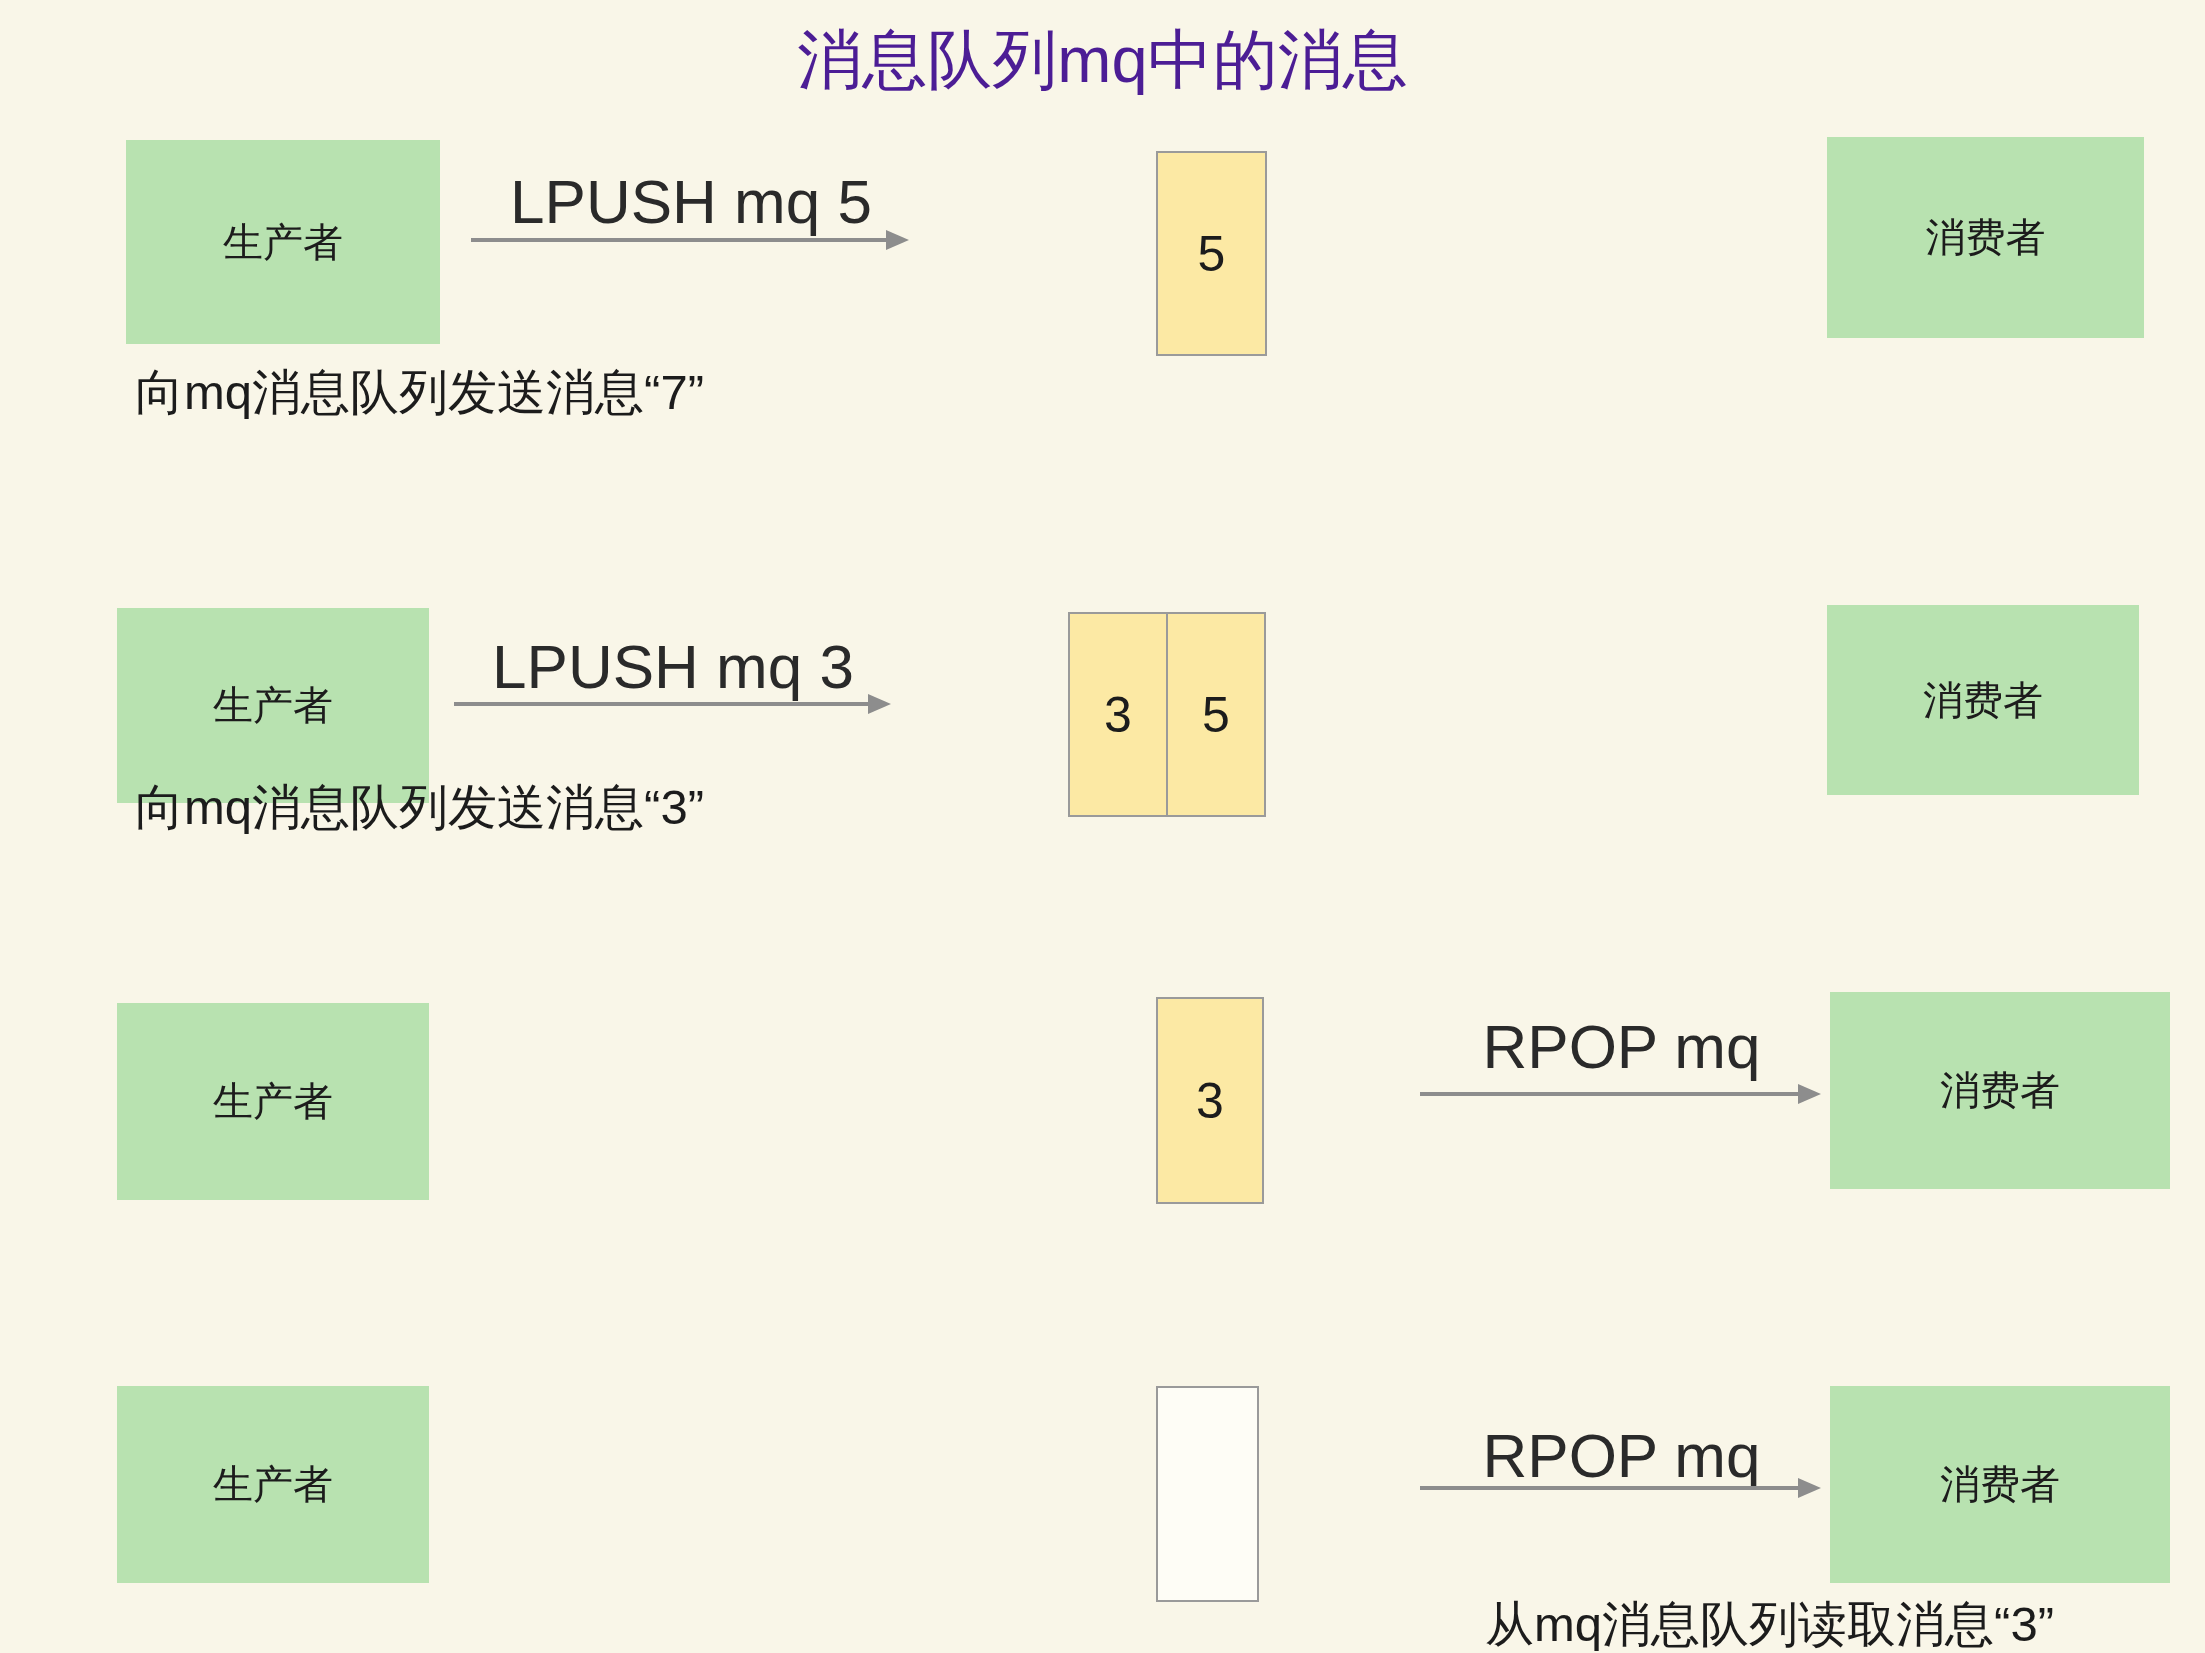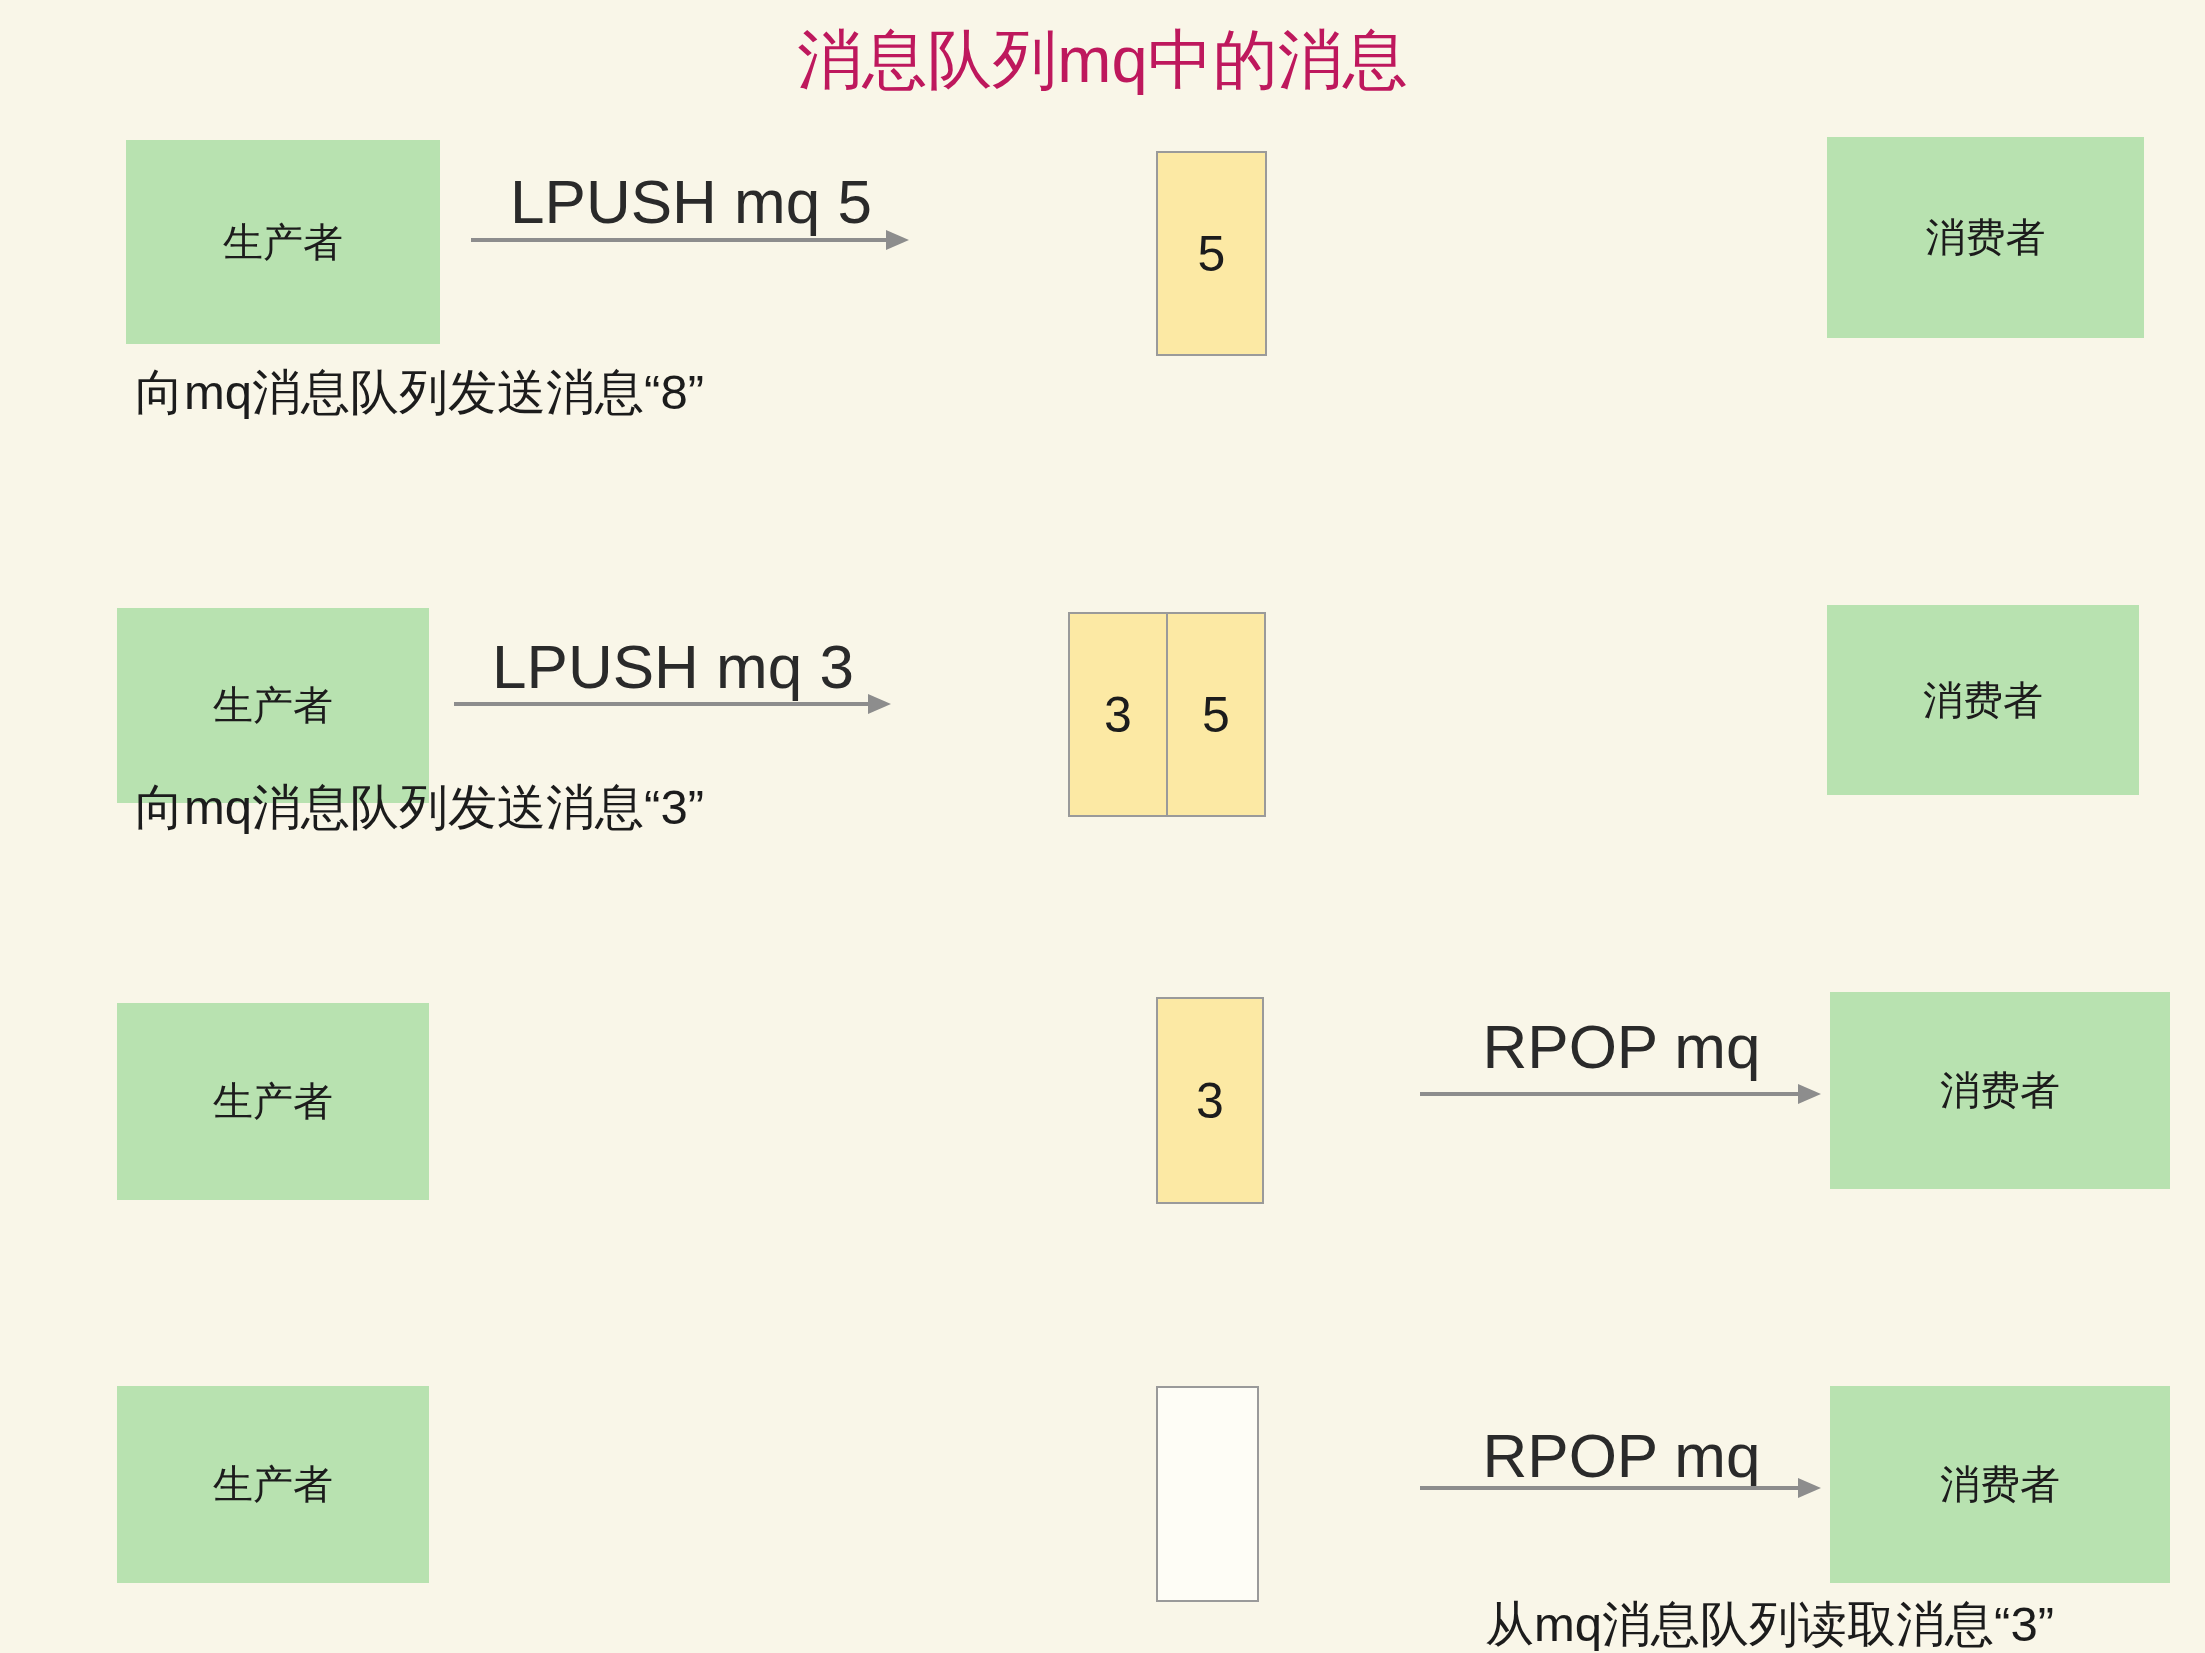--- a/index.html
+++ b/index.html
@@ -19,21 +19,21 @@
     width: 2205px;
     height: 1654px;
   }
   .title {
     position: absolute;
     left: 0;
     right: 0;
     top: 16px;
     text-align: center;
     font-size: 65px;
-    color: #be185d;
+    color: #4c1d95;
   }
   .box-green {
     position: absolute;
     background: var(--box-green, #b8e2b0);
     display: flex;
     align-items: center;
     justify-content: center;
     font-size: 40px;
     font-family: Liberation Mono, monospace;
   }
@@ -91,21 +91,21 @@
 
   <div class="title">消息队列mq中的消息</div>
 
   <div class="box-green" style="left:126px;top:140px;width:314px;height:204px">生产者</div>
   <div class="cmd" style="left:471px;top:166px;width:440px">LPUSH mq 5</div>
   <div class="arrow" style="left:471px;top:238px;width:416px"></div>
   <div class="queue" style="left:1156px;top:151px">
     <div class="qcell" style="width:107px;height:201px">5</div>
   </div>
   <div class="box-green" style="left:1827px;top:137px;width:317px;height:201px">消费者</div>
-  <div class="caption" style="left:135px;top:360px">向mq消息队列发送消息“8”</div>
+  <div class="caption" style="left:135px;top:360px">向mq消息队列发送消息“7”</div>
 
   <div class="box-green" style="left:117px;top:608px;width:312px;height:195px">生产者</div>
   <div class="cmd" style="left:454px;top:631px;width:438px">LPUSH mq 3</div>
   <div class="arrow" style="left:454px;top:702px;width:415px"></div>
   <div class="queue" style="left:1068px;top:612px">
     <div class="qcell" style="width:96px;height:201px">3</div>
     <div class="qcell" style="width:96px;height:201px">5</div>
   </div>
   <div class="box-green" style="left:1827px;top:605px;width:312px;height:190px">消费者</div>
   <div class="caption" style="left:135px;top:775px">向mq消息队列发送消息“3”</div>

